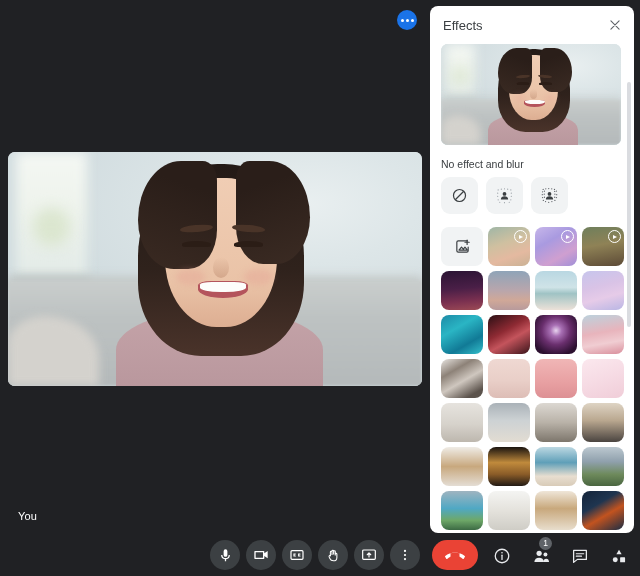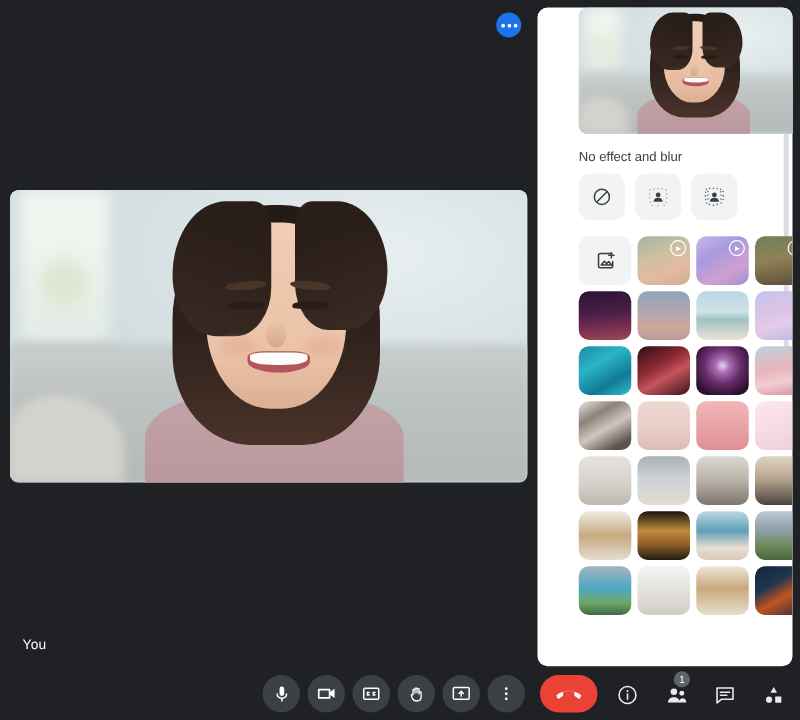--- a/index.html
+++ b/index.html
@@ -117,21 +117,21 @@
     background: #fff; border-radius: 8px; overflow: hidden;
     display: flex; flex-direction: column;
   }
   .panel-head {
     height: 38px; flex: 0 0 38px; display: flex; align-items: center;
     padding: 0 8px 0 13px; justify-content: space-between;
   }
   .panel-title { font-size: 13px; color: #3c4043; }
   .close-btn { width: 22px; height: 22px; display:flex; align-items:center; justify-content:center; cursor:pointer; border:none; background:none; }
 
-  .panel-body { flex: 1; overflow: hidden; position: relative; padding: 0 16px 0 11px; margin-left: 22px; }
+  .panel-body { flex: 1; overflow: hidden; position: relative; padding: 0 16px 0 11px; }
   .panel-scroll { position:absolute; right:3px; top:38px; width:4px; height:245px; background:#dadce0; border-radius:3px; }
 
   .self-preview {
     width: 180px; height: 101px; border-radius: 7px; overflow: hidden;
     position: relative; margin-bottom: 13px; background:#dde6e8;
   }
 
   .sec-label { font-size: 10.5px; color: #3c4043; margin-bottom: 7px; }
 
   .effect-row { display: flex; gap: 8px; margin-bottom: 13px; }
@@ -272,20 +272,28 @@
         <svg width="18" height="18" viewBox="0 0 24 24" fill="#e8eaed">
             <path d="M12 3.5 15.5 9.5h-7z"></path>
             <circle cx="7" cy="17" r="3.3"></circle>
             <rect x="13.5" y="13.7" width="6.6" height="6.6" rx=".8"></rect>
           </svg>
       </div>
     </div>
   </div>
 
   <div class="panel">
+    <div class="panel-head">
+      <div class="panel-title">Effects</div>
+      <button class="close-btn">
+        <svg width="14" height="14" viewBox="0 0 24 24" fill="none" stroke="#5f6368" stroke-width="1.9" stroke-linecap="round">
+            <path d="M5 5l14 14M19 5L5 19"></path>
+          </svg>
+      </button>
+    </div>
 
     <div class="panel-body">
       <div class="panel-scroll"></div>
 
       <div class="self-preview">
         <div class="video-scene">
           <div class="v-wall"></div>
           <div class="v-window"></div>
           <div class="v-windowsill"></div>
           <div class="v-greenblob"></div>

